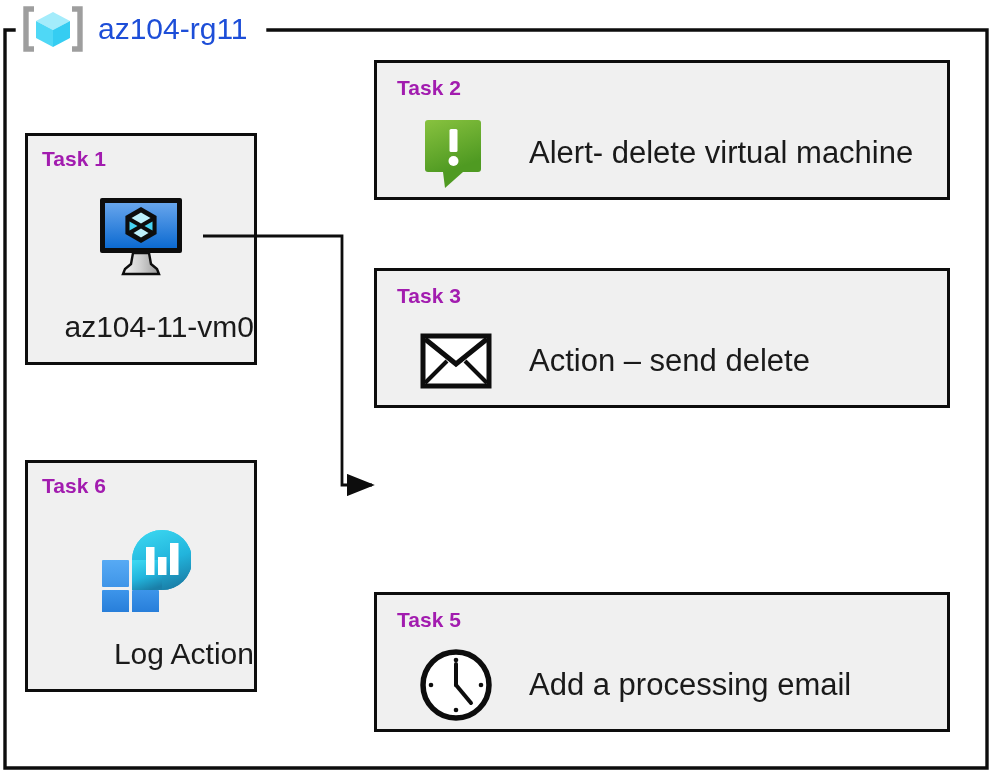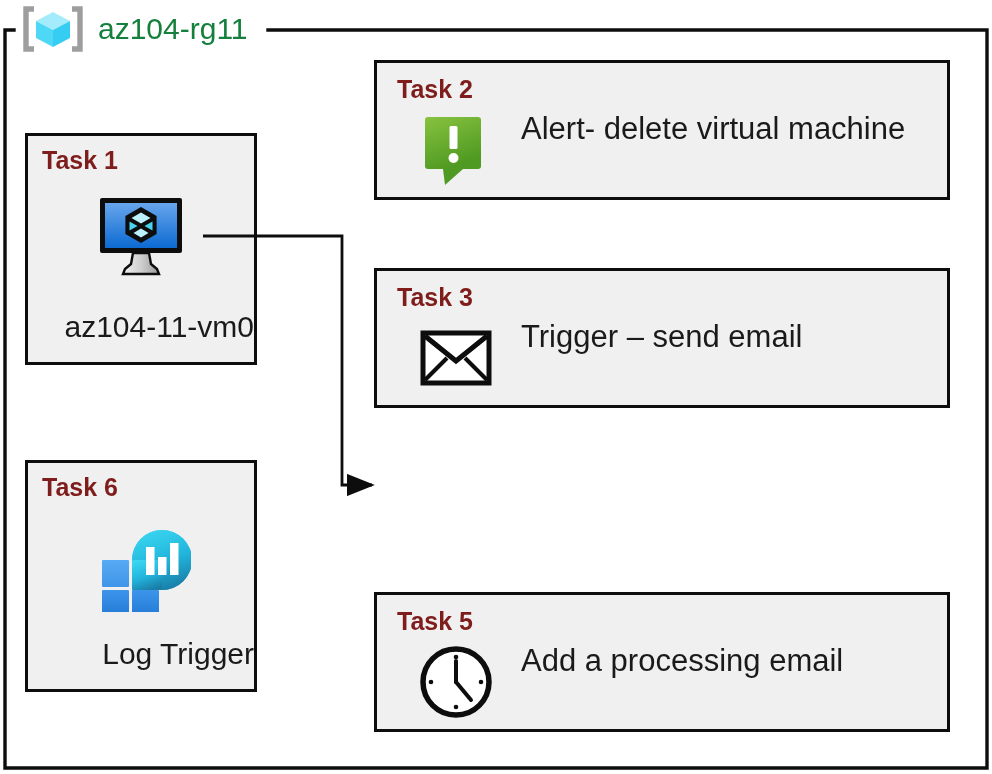--- a/index.html
+++ b/index.html
@@ -34,38 +34,38 @@
     height: 46px;
   }
   .rg-icon {
     width: 62px;
     height: 48px;
     display: block;
   }
   .rg-title {
     margin-left: 14px;
     font-size: 30px;
-    color: #15803d;
+    color: #1d4ed8;
     letter-spacing: 0px;
     white-space: nowrap;
     line-height: 1;
   }
 
   
   .card {
     position: absolute;
     background: #f0f0f0;
     border: 3px solid #0d0d0d;
     box-sizing: border-box;
   }
   .card-label {
     position: absolute;
-    font-size: 25px;
+    font-size: 21px;
     font-weight: bold;
-    color: #7f1d1d;
+    color: #a21caf;
     line-height: 1;
     white-space: nowrap;
   }
 
   
   .card-left {
     width: 232px;
     height: 232px;
   }
   .card-left .card-label { left: 14px; top: 12px; }
@@ -95,20 +95,22 @@
     height: 140px;
   }
   .card-right .card-label { left: 20px; top: 14px; }
   .card-right .row {
     position: absolute;
     left: 40px;
     top: 48px;
     right: 10px;
     height: 84px;
     display: flex;
+    align-items: center;
+    gap: 8px;
   }
   .card-right .row-icon {
     width: 78px;
     height: 78px;
     flex: 0 0 78px;
     display: flex;
     align-items: center;
     justify-content: center;
   }
   .card-right .row-text {
@@ -213,21 +215,21 @@
 
         <path d="M41 71 L41 44 A30 30 0 1 1 71 74 L41 74 Z" fill="url(#laBlob)"></path>
         <circle cx="71" cy="44" r="30" fill="url(#laBlob)"></circle>
         <rect x="41" y="44" width="30" height="30" fill="url(#laBlob)"></rect>
 
         <rect x="55" y="31" width="8.5" height="28" fill="#ffffff"></rect>
         <rect x="67" y="41" width="8.5" height="18" fill="#ffffff"></rect>
         <rect x="79" y="27" width="8.5" height="32" fill="#ffffff"></rect>
       </svg>
     </div>
-    <div class="caption">Log Trigger</div>
+    <div class="caption">Log Action</div>
   </div>
 
   <div class="card card-right" style="top:60px;">
     <div class="card-label">Task 2</div>
     <div class="row">
       <div class="row-icon">
         <svg width="74" height="74" viewBox="0 0 74 74" xmlns="http://www.w3.org/2000/svg">
           <defs>
             <linearGradient id="alertGrad" x1="0" y1="0" x2="0.4" y2="1">
               <stop offset="0" stop-color="#88c23f"></stop>
@@ -251,21 +253,21 @@
     <div class="card-label">Task 3</div>
     <div class="row">
       <div class="row-icon">
         <svg width="74" height="62" viewBox="0 0 74 62" xmlns="http://www.w3.org/2000/svg">
           <rect x="4" y="6" width="66" height="50" fill="#ffffff" stroke="#0d0d0d" stroke-width="5"></rect>
           <path d="M6 9 L37 34 L68 9" fill="none" stroke="#0d0d0d" stroke-width="5"></path>
           <path d="M6 53 L28 31" fill="none" stroke="#0d0d0d" stroke-width="4"></path>
           <path d="M68 53 L46 31" fill="none" stroke="#0d0d0d" stroke-width="4"></path>
         </svg>
       </div>
-      <div class="row-text">Trigger – send email</div>
+      <div class="row-text">Action – send delete</div>
     </div>
   </div>
 
 
   <div class="card card-right" style="top:592px;">
     <div class="card-label">Task 5</div>
     <div class="row">
       <div class="row-icon">
         <svg width="78" height="78" viewBox="0 0 78 78" xmlns="http://www.w3.org/2000/svg">
           <circle cx="39" cy="39" r="33" fill="#ffffff" stroke="#0d0d0d" stroke-width="5.5"></circle>

